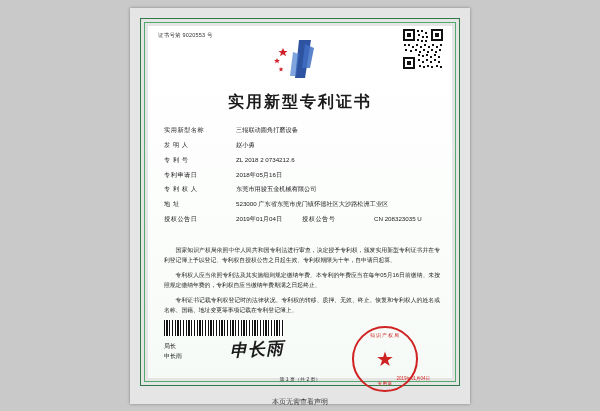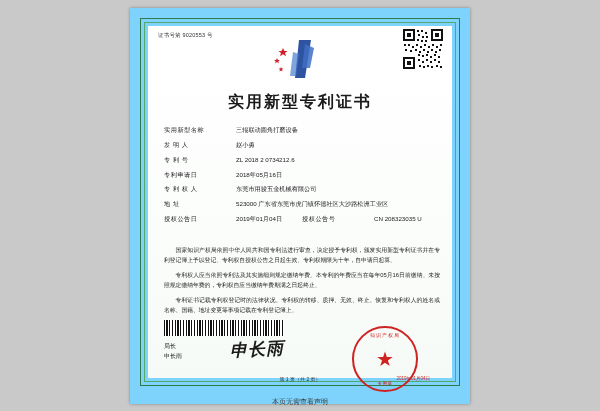--- a/index.html
+++ b/index.html
@@ -6,21 +6,21 @@
   body{
     width:600px;height:411px;
     background:#c9c9c9;
     font-family:"Liberation Sans", sans-serif;
     overflow:hidden;
   }
   .page{
     position:absolute;
     left:130px;top:8px;
     width:340px;height:396px;
-    background:#7dd3fc;
+    background:#e5e5e5;
     box-shadow:0 0 3px rgba(0,0,0,.35);
     overflow:hidden;
   }
   
   .frame-outer{
     position:absolute;left:10px;top:10px;right:10px;bottom:18px;
     border:1.5px solid #2f7a46;
   }
   .frame-inner{
     position:absolute;left:14px;top:14px;right:14px;bottom:22px;

